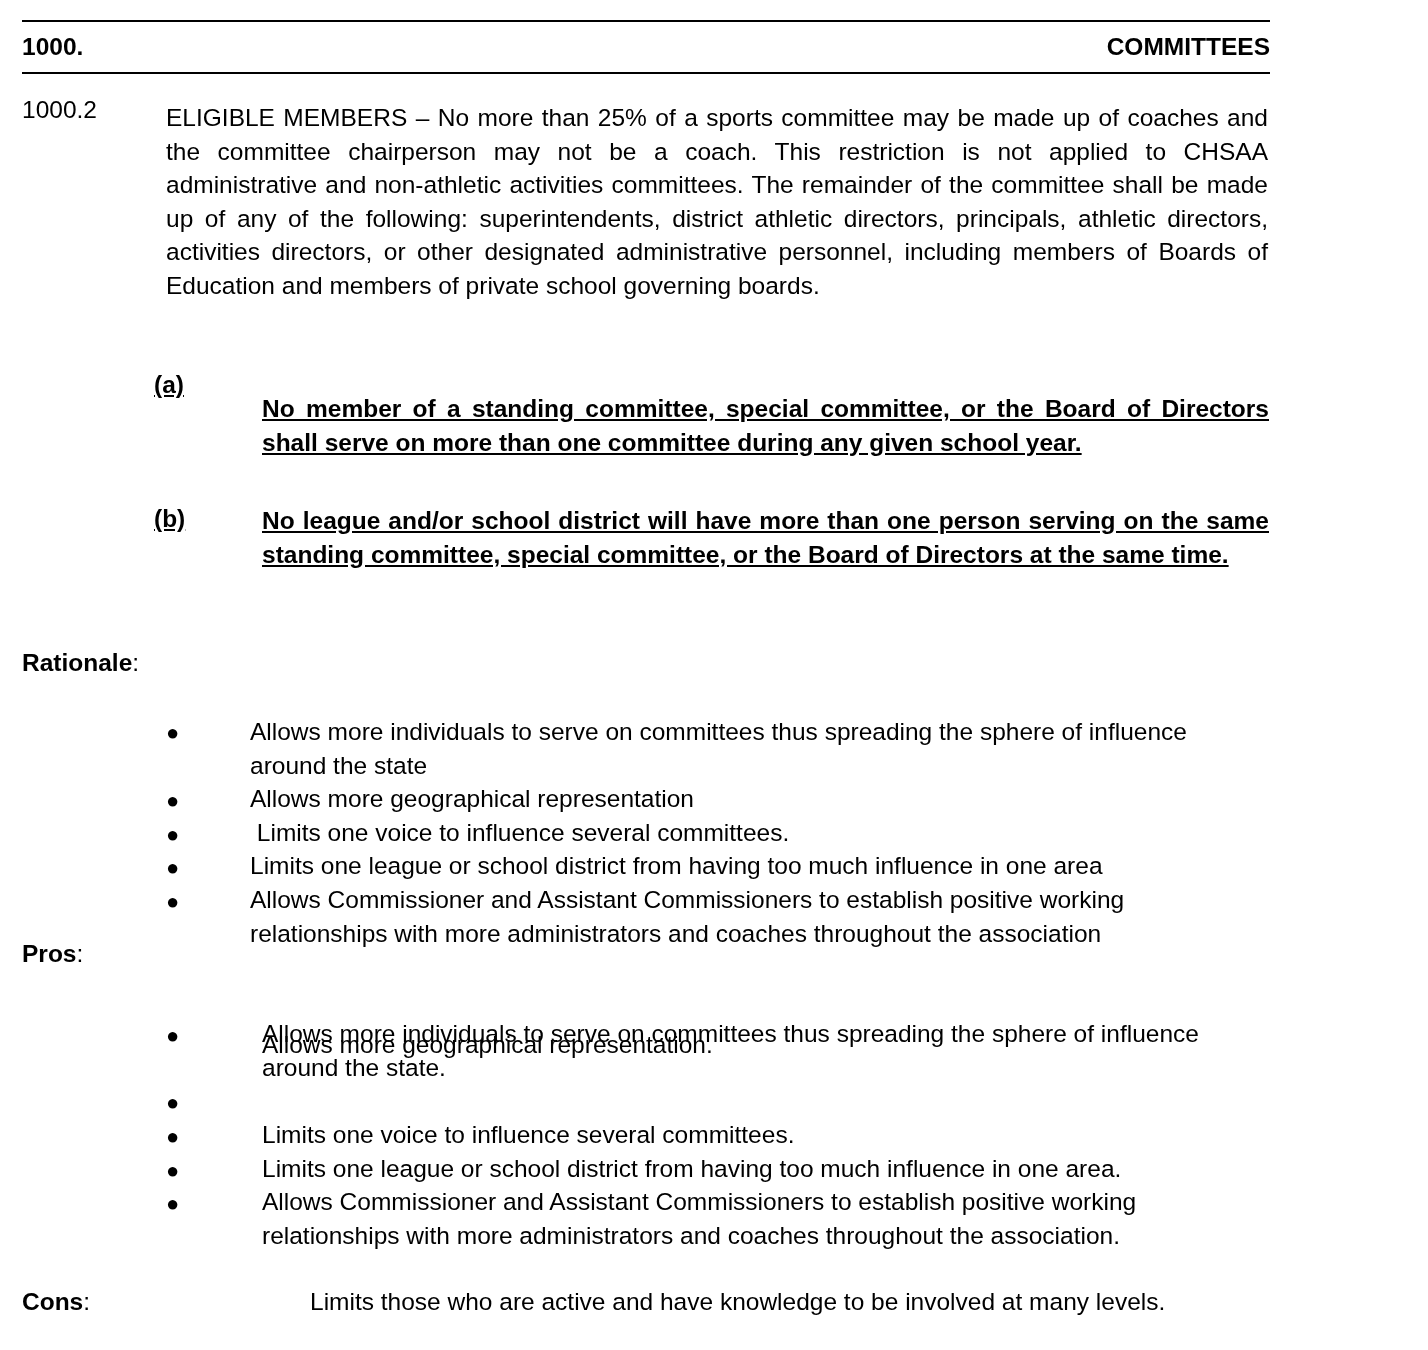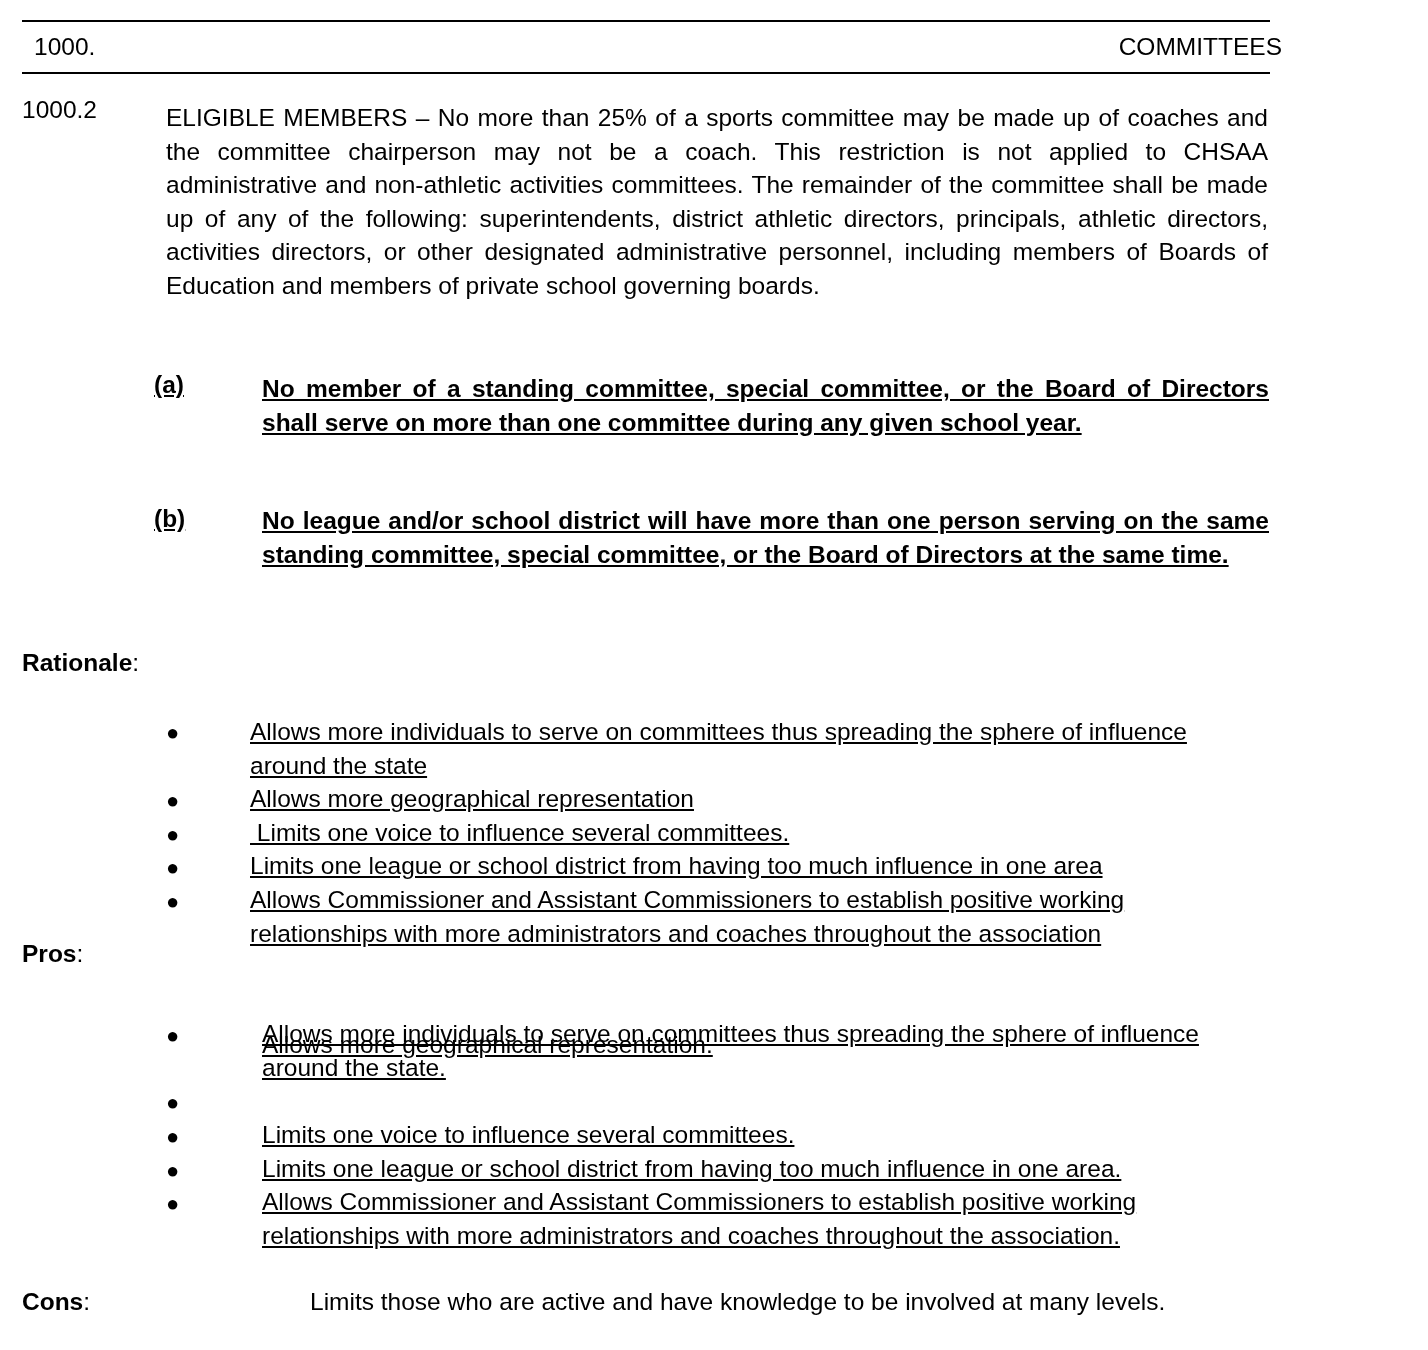--- a/index.html
+++ b/index.html
@@ -2,44 +2,44 @@
 <html><head>
 <meta charset="utf-8">
 <style>
   html, body { margin: 0; padding: 0; background: #ffffff; }
   body {
     width: 1428px; height: 1350px; position: relative; overflow: hidden;
     font-family: "Liberation Sans", sans-serif; color: #000; font-size: 24.5px;
   }
   .abs { position: absolute; }
   .rule { position: absolute; left: 22px; width: 1248px; height: 0; border-top: 2px solid #000; }
-  .hdr { font-weight: normal; margin-left: 12px; }
+  .hdr { font-weight: bold; }
   .para { position: absolute; left: 166px; width: 1102px; line-height: 33.6px; text-align: justify; }
   .sub-label { position: absolute; left: 154px; font-weight: bold; text-decoration: underline; }
   .sub-text { position: absolute; left: 262px; width: 1007px; font-weight: bold; text-decoration: underline;
               line-height: 33.6px; text-align: justify; }
   .section-label { position: absolute; left: 22px; font-weight: bold; }
   .section-label .colon { font-weight: normal; }
   .bullet { position: absolute; left: 166px; font-size: 22px; }
-  .btext { position: absolute; line-height: 33.6px; width: 1000px; text-decoration: underline; }
+  .btext { position: absolute; line-height: 33.6px; width: 1000px; }
 </style>
 </head>
 <body>
 
 <div>
   <div class="rule" style="top:20px;"></div>
   <div class="abs hdr" style="left:22px; top:33px;">1000.</div>
   <div class="abs hdr" style="left:22px; width:1248px; text-align:right; top:33px;">COMMITTEES</div>
   <div class="rule" style="top:72px;"></div>
 
   <div class="abs" style="left:22px; top:96px;">1000.2</div>
   <div class="para" style="top:101px;">ELIGIBLE MEMBERS – No more than 25% of a sports committee may be made up of coaches and the committee chairperson may not be a coach. This restriction is not applied to CHSAA administrative and non-athletic activities committees. The remainder of the committee shall be made up of any of the following: superintendents, district athletic directors, principals, athletic directors, activities directors, or other designated administrative personnel, including members of Boards of Education and members of private school governing boards.</div>
 
   <div class="sub-label" style="top:371px;">(a)</div>
-  <div class="sub-text" style="top:372px;">No member of a standing committee, special committee, or the Board of Directors shall serve on more than one committee during any given school year.</div>
+  <div class="sub-text" style="top:392px;">No member of a standing committee, special committee, or the Board of Directors shall serve on more than one committee during any given school year.</div>
 
   <div class="sub-label" style="top:505px;">(b)</div>
   <div class="sub-text" style="top:504px;">No league and/or school district will have more than one person serving on the same standing committee, special committee, or the Board of Directors at the same time.</div>
 
   <div class="section-label" style="top:649px;"><span>Rationale</span><span class="colon">:</span></div>
 
   <div>
     <div>
       <span class="bullet" style="top:720px;">●</span>
       <div class="btext" style="left:250px; top:715px; width:960px;">Allows more individuals to serve on committees thus spreading the sphere of influence around the state</div>

